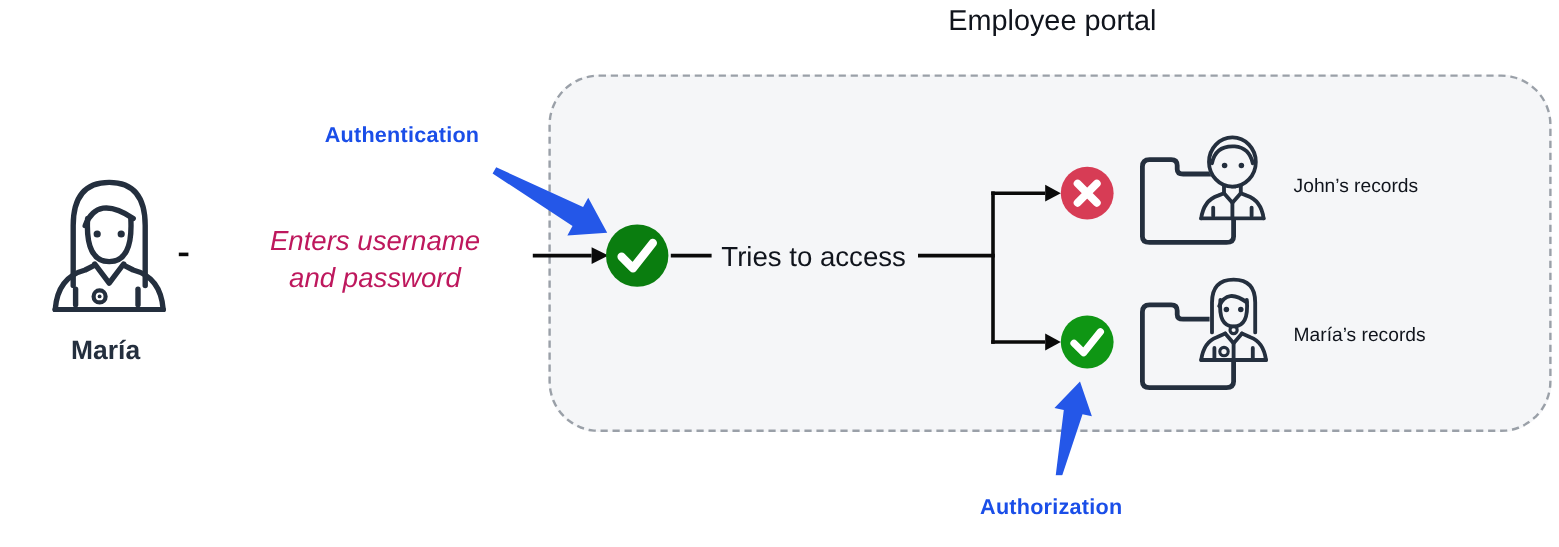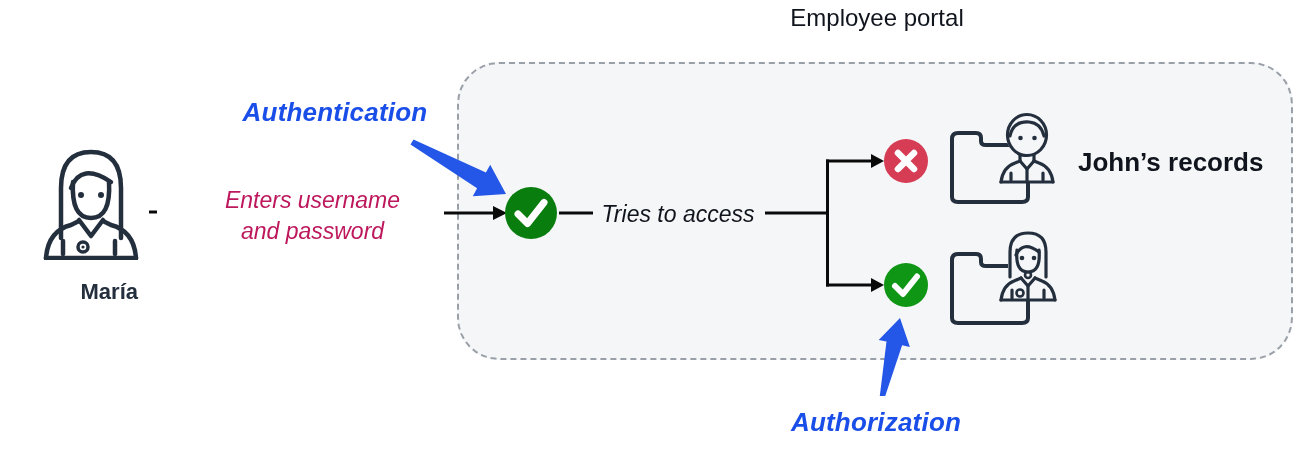--- a/index.html
+++ b/index.html
@@ -31,40 +31,40 @@
   .blue-arrow{fill:var(--blue_arrow);}
 
   
   .callout{
     background:#ffffff;display:flex;align-items:center;justify-content:center;
     z-index:2;text-align:center;
   }
   .auth-label{left:228px;top:88px;width:214px;height:48px;}
   .authz-label{left:772px;top:396px;width:208px;height:52px;}
   .blue-text{
-    color:var(--blue_text);font-weight:bold;font-style:italic;font-size:26px;
+    color:var(--blue_text);font-weight:bold;font-size:18px;
     letter-spacing:0.2px;
   }
   .enters-box{left:197px;top:180px;width:231px;height:72px;}
   .enters-text{
     font-style:italic;font-size:23px;color:#be185d;line-height:1.35;
     max-width:192px;display:inline-block;
   }
 
   .tries-text{
     left:594px;top:199px;width:168px;height:30px;line-height:30px;text-align:center;
-    font-style:italic;font-size:23px;color:var(--text_dark);z-index:2;white-space:nowrap;
+    font-size:23px;color:var(--text_dark);z-index:2;white-space:nowrap;
   }
 
   .maria-name{
-    left:38px;top:279px;width:100px;text-align:right;
+    left:38px;top:279px;width:100px;text-align:center;
     font-weight:bold;font-size:22px;color:var(--navy_text);z-index:2;
   }
   .record-label{
-    font-weight:bold;font-size:26px;color:var(--text_dark);z-index:2;white-space:nowrap;
+    font-weight:normal;font-size:16px;color:var(--text_dark);z-index:2;white-space:nowrap;
   }
   .rec-john{left:1078px;top:147px;}
   .rec-maria{left:1078px;top:271px;}
 
   .icon{z-index:2;}
   .icon-over{z-index:3;}
 
   
   .st{stroke:var(--icon_stroke);fill:none;stroke-linecap:round;stroke-linejoin:round;}
   .big-person .st{stroke-width:4.5;}
@@ -186,14 +186,15 @@
     <circle class="badge-circle" cx="30" cy="47" r="3" stroke-width="2.6"></circle>
     <path class="st" d="M23,50 L30,58 L37,50"></path>
     <path class="st" d="M3,72 Q5,57 16,53 L23,50"></path>
     <path class="st" d="M57,72 Q55,57 44,53 L37,50"></path>
     <path class="st" d="M3,72 L57,72"></path>
     <path class="st" d="M14,62 L14,70"></path>
     <circle class="badge-circle" cx="22" cy="65" r="3.5" stroke-width="2.6"></circle>
     <path class="st" d="M30,58 L30,72"></path>
     <path class="st" d="M46,62 L46,70"></path>
   </svg>
+  <div class="abs record-label rec-maria">María’s records</div>
 
 </div>
 
 </body></html>

